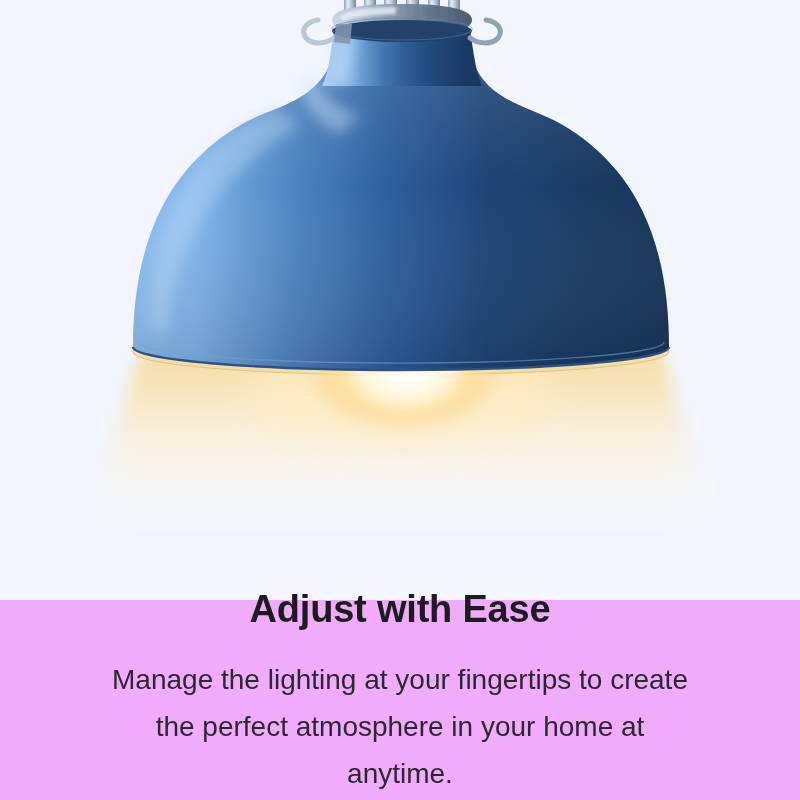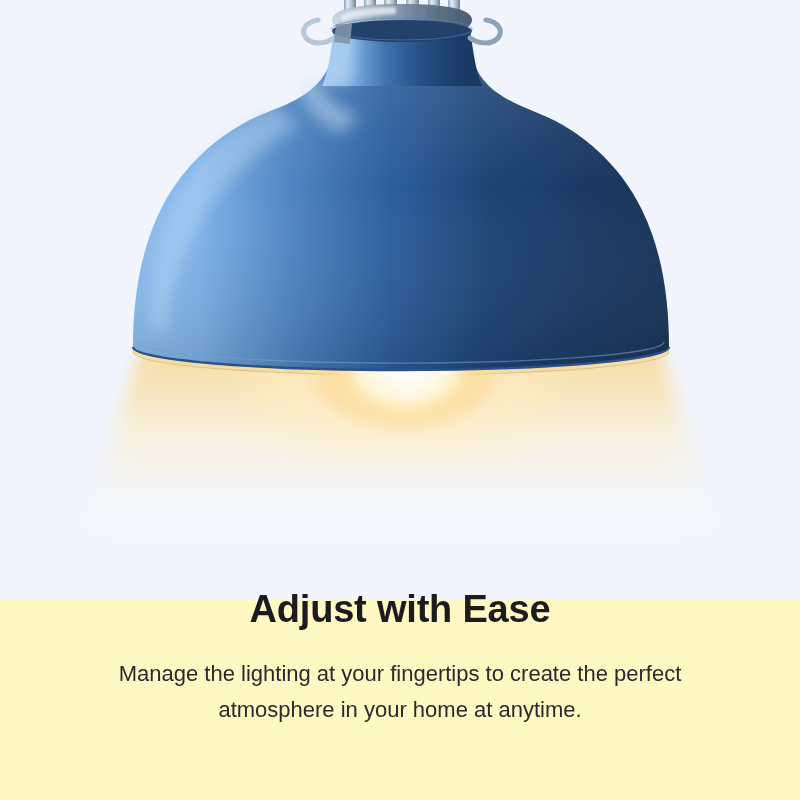--- a/index.html
+++ b/index.html
@@ -11,21 +11,21 @@
     width: 800px;
     height: 800px;
     overflow: hidden;
     font-family: "Liberation Sans", sans-serif;
     background: #f2f5fd;
   }
   #page {
     position: relative;
     width: 800px;
     height: 800px;
-    background: #fef9c3;
+    background: #f0abfc;
     overflow: hidden;
   }
   #hero {
     position: absolute;
     left: 0;
     top: 0;
     width: 800px;
     height: 600px;
   }
   #hero svg {
@@ -44,21 +44,21 @@
     margin: 0;
     font-size: 38px;
     font-weight: 600;
     letter-spacing: -0.2px;
     color: #1c1c1e;
     line-height: 1.25;
   }
   #subcopy {
     margin: 0;
     padding-top: 22px;
-    font-size: 22px;
+    font-size: 28px;
     font-weight: 400;
     color: #2a2a2e;
     line-height: 1.68;
     width: 600px;
     margin-left: auto;
     margin-right: auto;
   }
 </style>
 </head>
 <body>

